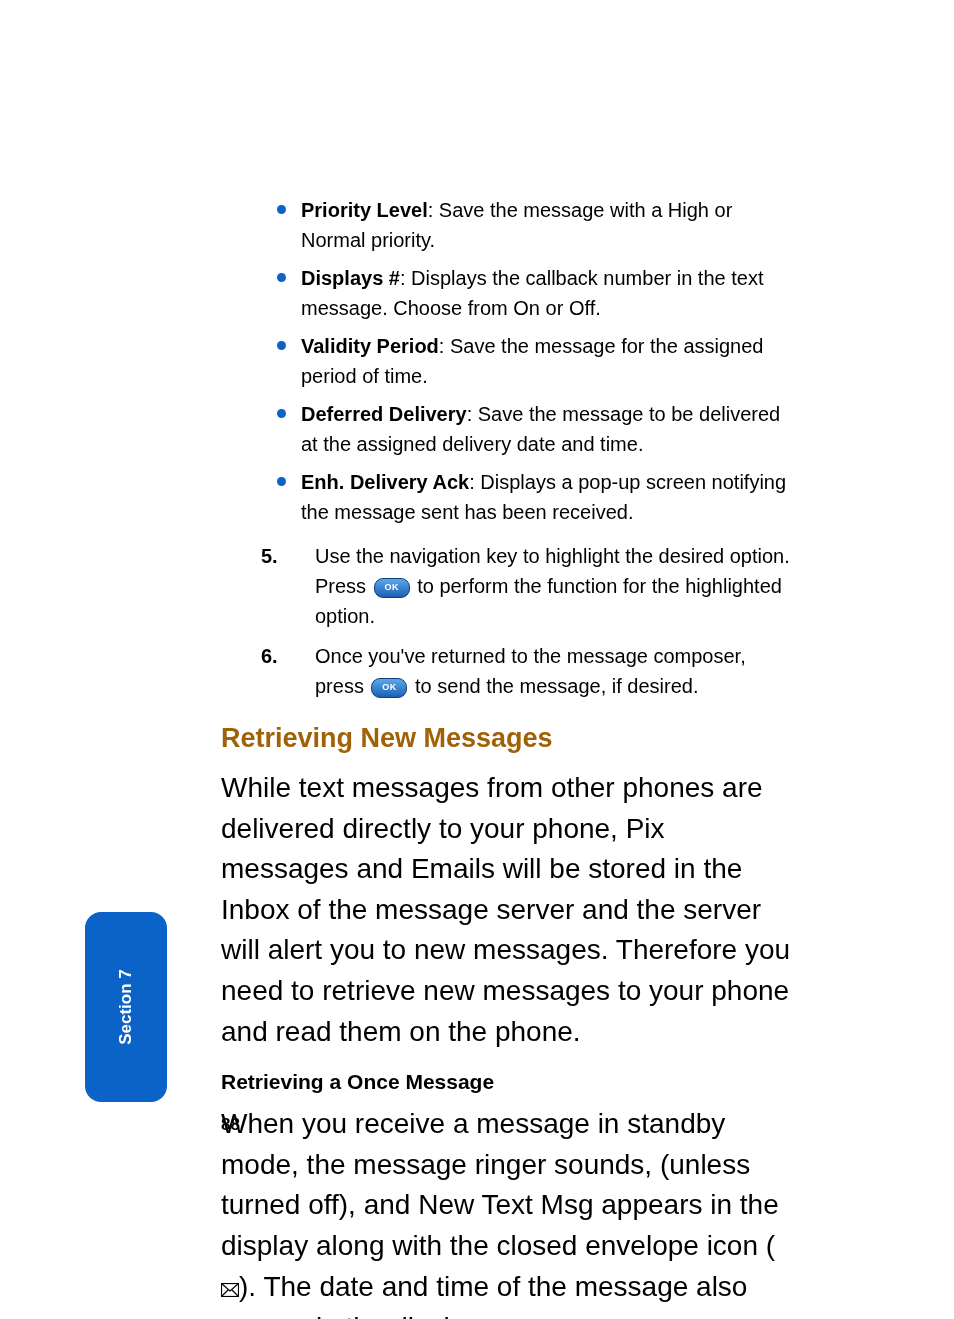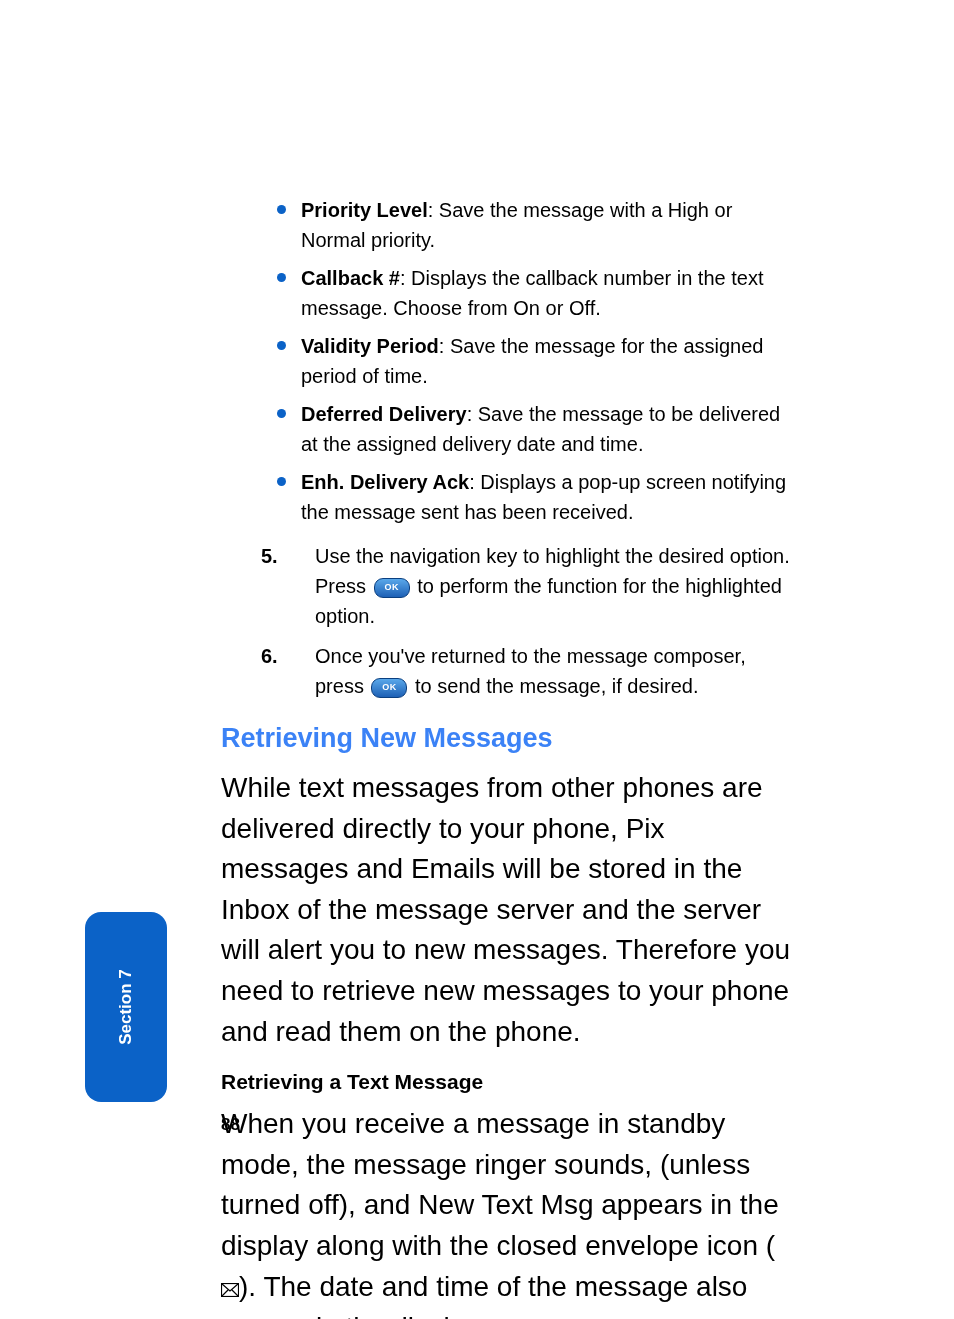--- a/index.html
+++ b/index.html
@@ -10,52 +10,52 @@
 .bullets li::before{content:"";position:absolute;left:0;top:10px;width:9px;height:9px;border-radius:50%;background:#0b62c7}
 .bullets li .term{font-weight:700}
 .steps{list-style:none;padding:0;margin:0 0 22px 40px}
 .steps li{position:relative;padding-left:54px;margin-bottom:10px;font-size:20px;line-height:1.5;font-family:Arial,Helvetica,sans-serif}
 .steps li .num{position:absolute;left:0;top:0;font-weight:700}
 .steps2{list-style:none;padding:0;margin:8px 0 0 40px}
 .steps2 li{position:relative;padding-left:54px;font-size:20px;line-height:1.5;font-family:Arial,Helvetica,sans-serif}
 .steps2 li .num{position:absolute;left:0;top:0;font-weight:700}
 .ok-btn{display:inline-block;width:34px;height:18px;border-radius:9px;background:linear-gradient(#5aa8ea,#1d60b5);border:1px solid #0b3f80;position:relative;vertical-align:middle;margin:0 2px}
 .ok-btn::after{content:"OK";position:absolute;left:50%;top:50%;transform:translate(-50%,-55%);color:#fff;font-size:9px;font-weight:700;letter-spacing:.5px}
-h2.section-h{margin:10px 0 14px 0;font-family:Arial,Helvetica,sans-serif;color:#3b82f6;font-weight:700;font-size:27px}
+h2.section-h{margin:10px 0 14px 0;font-family:Arial,Helvetica,sans-serif;color:#a16207;font-weight:700;font-size:27px}
 .body-para{margin:0 0 18px 0;font-family:Liberation Sans, sans-serif;font-size:28px;line-height:1.45}
 h3.sub-h{margin:8px 0 10px 0;font-family:Arial,Helvetica,sans-serif;font-weight:700;font-size:21px;color:#000}
 .env-icon{display:inline-block;vertical-align:middle}
 .tab{position:absolute;left:85px;top:912px;width:82px;height:190px;background:#0b62c7;border-radius:16px}
 .tab span{position:absolute;left:50%;top:50%;transform:translate(-50%,-50%) rotate(-90deg);color:#fff;font-family:Arial,Helvetica,sans-serif;font-weight:700;font-size:17px;white-space:nowrap}
 .page-num{position:absolute;left:221px;top:1115px;font-family:Liberation Sans, sans-serif;font-weight:700;font-size:17px}
 .bold{font-weight:400}
 </style>
 </head>
 <body>
 <div class="page">
 
 <div class="content">
   <ul class="bullets">
     <li><span class="term">Priority Level</span><span>: Save the message with a High or Normal priority.</span></li>
-    <li><span class="term">Callback #</span><span>: Displays the callback number in the text message. Choose from On or Off.</span></li>
+    <li><span class="term">Displays #</span><span>: Displays the callback number in the text message. Choose from On or Off.</span></li>
     <li><span class="term">Validity Period</span><span>: Save the message for the assigned period of time.</span></li>
     <li><span class="term">Deferred Delivery</span><span>: Save the message to be delivered at the assigned delivery date and time.</span></li>
     <li><span class="term">Enh. Delivery Ack</span><span>: Displays a pop-up screen notifying the message sent has been received.</span></li>
   </ul>
 
   <ol class="steps">
     <li><span class="num">5.</span><span>Use the navigation key to highlight the desired option. Press </span><span class="ok-btn"></span><span> to perform the function for the highlighted option.</span></li>
     <li><span class="num">6.</span><span>Once you've returned to the message composer, press </span><span class="ok-btn"></span><span> to send the message, if desired.</span></li>
   </ol>
 
   <h2 class="section-h">Retrieving New Messages</h2>
 
   <p class="body-para">While text messages from other phones are delivered directly to your phone, Pix messages and Emails will be stored in the Inbox of the message server and the server will alert you to new messages. Therefore you need to retrieve new messages to your phone and read them on the phone.</p>
 
-  <h3 class="sub-h">Retrieving a Text Message</h3>
+  <h3 class="sub-h">Retrieving a Once Message</h3>
 
   <p class="body-para"><span>When you receive a message in standby mode, the message ringer sounds, (unless turned off), and New Text Msg appears in the display along with the closed envelope icon (</span><span class="env-icon"><svg width="18" height="14" viewBox="0 0 18 14">
             <rect x="0.5" y="0.5" width="17" height="13" fill="none" stroke="#000" stroke-width="1.2"></rect>
             <path d="M0.5 0.5 L9 8 L17.5 0.5 M0.5 13.5 L7 7 M17.5 13.5 L11 7" fill="none" stroke="#000" stroke-width="1.2"></path>
           </svg></span><span>). The date and time of the message also appear in the display.</span></p>
 
   <ol class="steps2">
     <li><span class="num">1.</span><span>Once the </span><span class="ok-btn"></span><span> key to </span><span class="bold">View now</span><span>, or read the down</span></li>
   </ol>
 </div>

